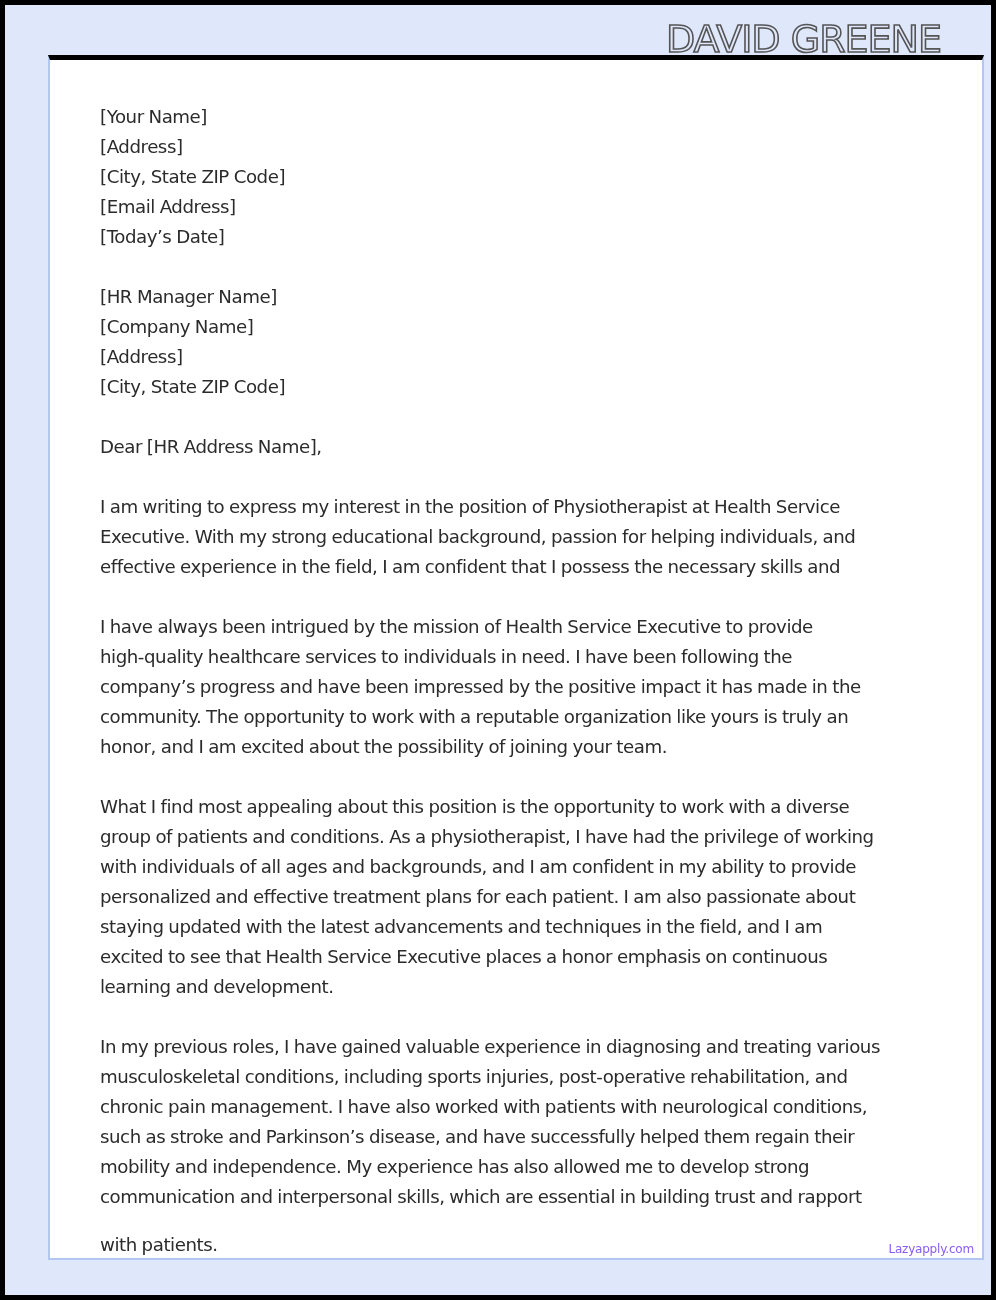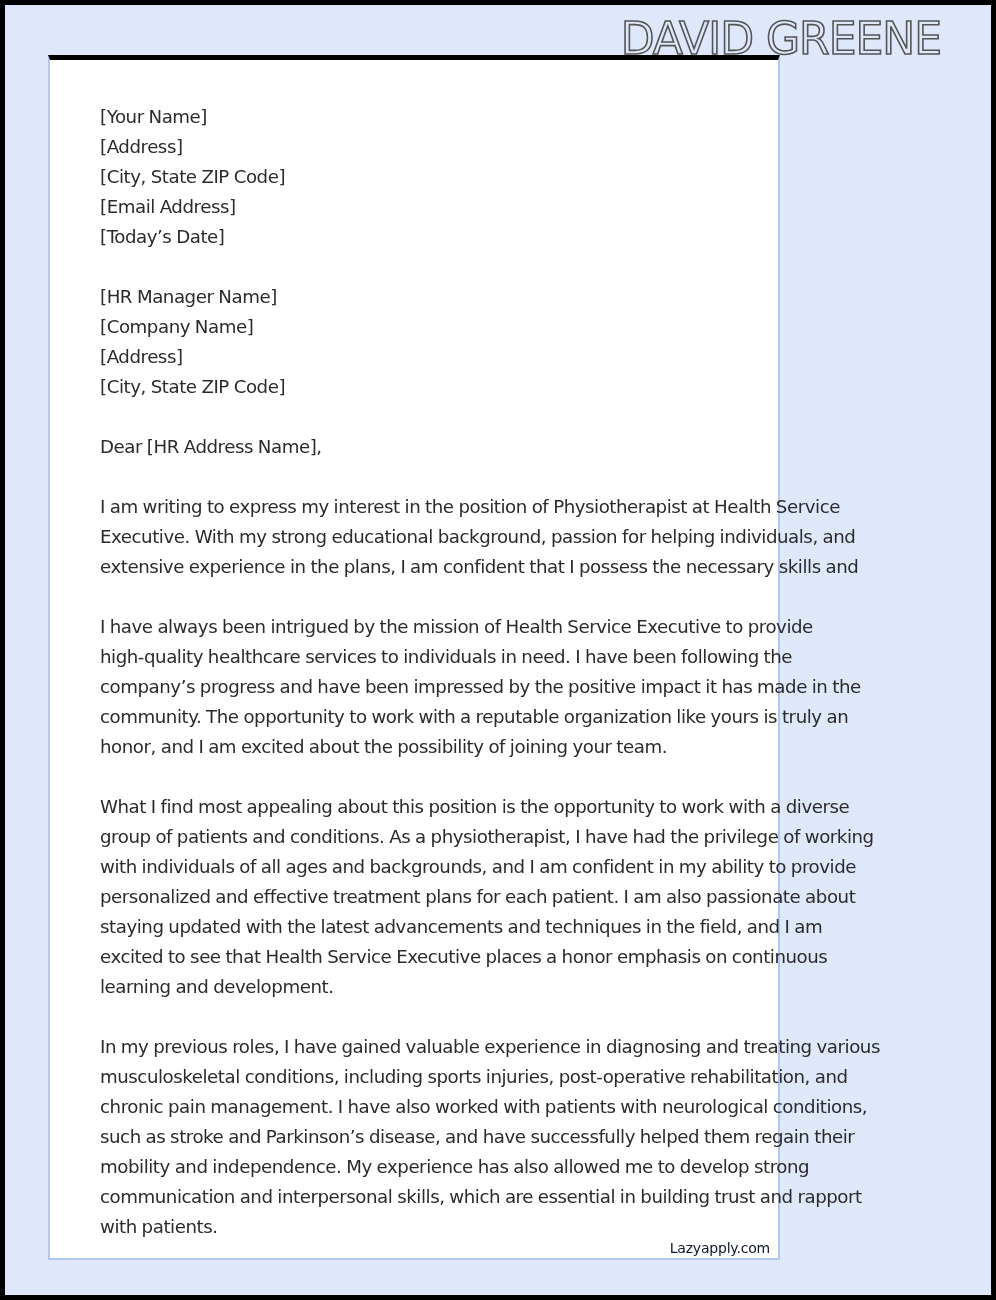--- a/index.html
+++ b/index.html
@@ -20,32 +20,32 @@
       top: 5px;
       width: 986px;
       height: 1290px;
       background: #dfe7fa;
     }
     .name-header {
       position: absolute;
       right: 50px;
       top: 12px;
       font-family: "DejaVu Sans", sans-serif;
-      font-size: 44px;
+      font-size: 38px;
       letter-spacing: -1px;
       color: #dfe7fa;
       -webkit-text-stroke: 1.6px #555;
       line-height: 44px;
       white-space: nowrap;
     }
     .page {
       position: absolute;
       left: 43px;
       top: 50px;
-      width: 732px;
+      width: 936px;
       height: 1205px;
       background: #fff;
       border-top: 5px solid #000;
       border-left: 2px solid #b3c8f0;
       border-right: 2px solid #b3c8f0;
       border-bottom: 2px solid #b3c8f0;
       box-sizing: border-box;
       overflow: visible;
       text-decoration: underline;
     }
@@ -66,27 +66,28 @@
     }
     .line {
       display: block;
       white-space: nowrap;
     }
     .watermark {
       position: absolute;
       right: 8px;
       bottom: 2px;
       font-family: "DejaVu Sans", sans-serif;
-      font-size: 14px;
-      color: #0f172a;
+      font-size: 12px;
+      color: #8b5cf6;
       letter-spacing: -0.2px;
     }
     .last-line {
       position: relative;
       z-index: 2;
+      margin-top: 18px;
     }
   </style>
 </head>
 <body>
 
 <div class="frame">
   <div class="name-header">DAVID GREENE</div>
 
   <div class="page">
     <div class="content">
@@ -106,21 +107,21 @@
         <span class="line">[City, State ZIP Code]</span>
       </div>
 
       <div class="block">
         <span class="line">Dear [HR Address Name],</span>
       </div>
 
       <div class="block">
         <span class="line">I am writing to express my interest in the position of Physiotherapist at Health Service</span>
         <span class="line">Executive. With my strong educational background, passion for helping individuals, and</span>
-        <span class="line">extensive experience in the plans, I am confident that I possess the necessary skills and</span>
+        <span class="line">effective experience in the field, I am confident that I possess the necessary skills and</span>
       </div>
 
       <div class="block">
         <span class="line">I have always been intrigued by the mission of Health Service Executive to provide</span>
         <span class="line">high-quality healthcare services to individuals in need. I have been following the</span>
         <span class="line">company’s progress and have been impressed by the positive impact it has made in the</span>
         <span class="line">community. The opportunity to work with a reputable organization like yours is truly an</span>
         <span class="line">honor, and I am excited about the possibility of joining your team.</span>
       </div>
 

